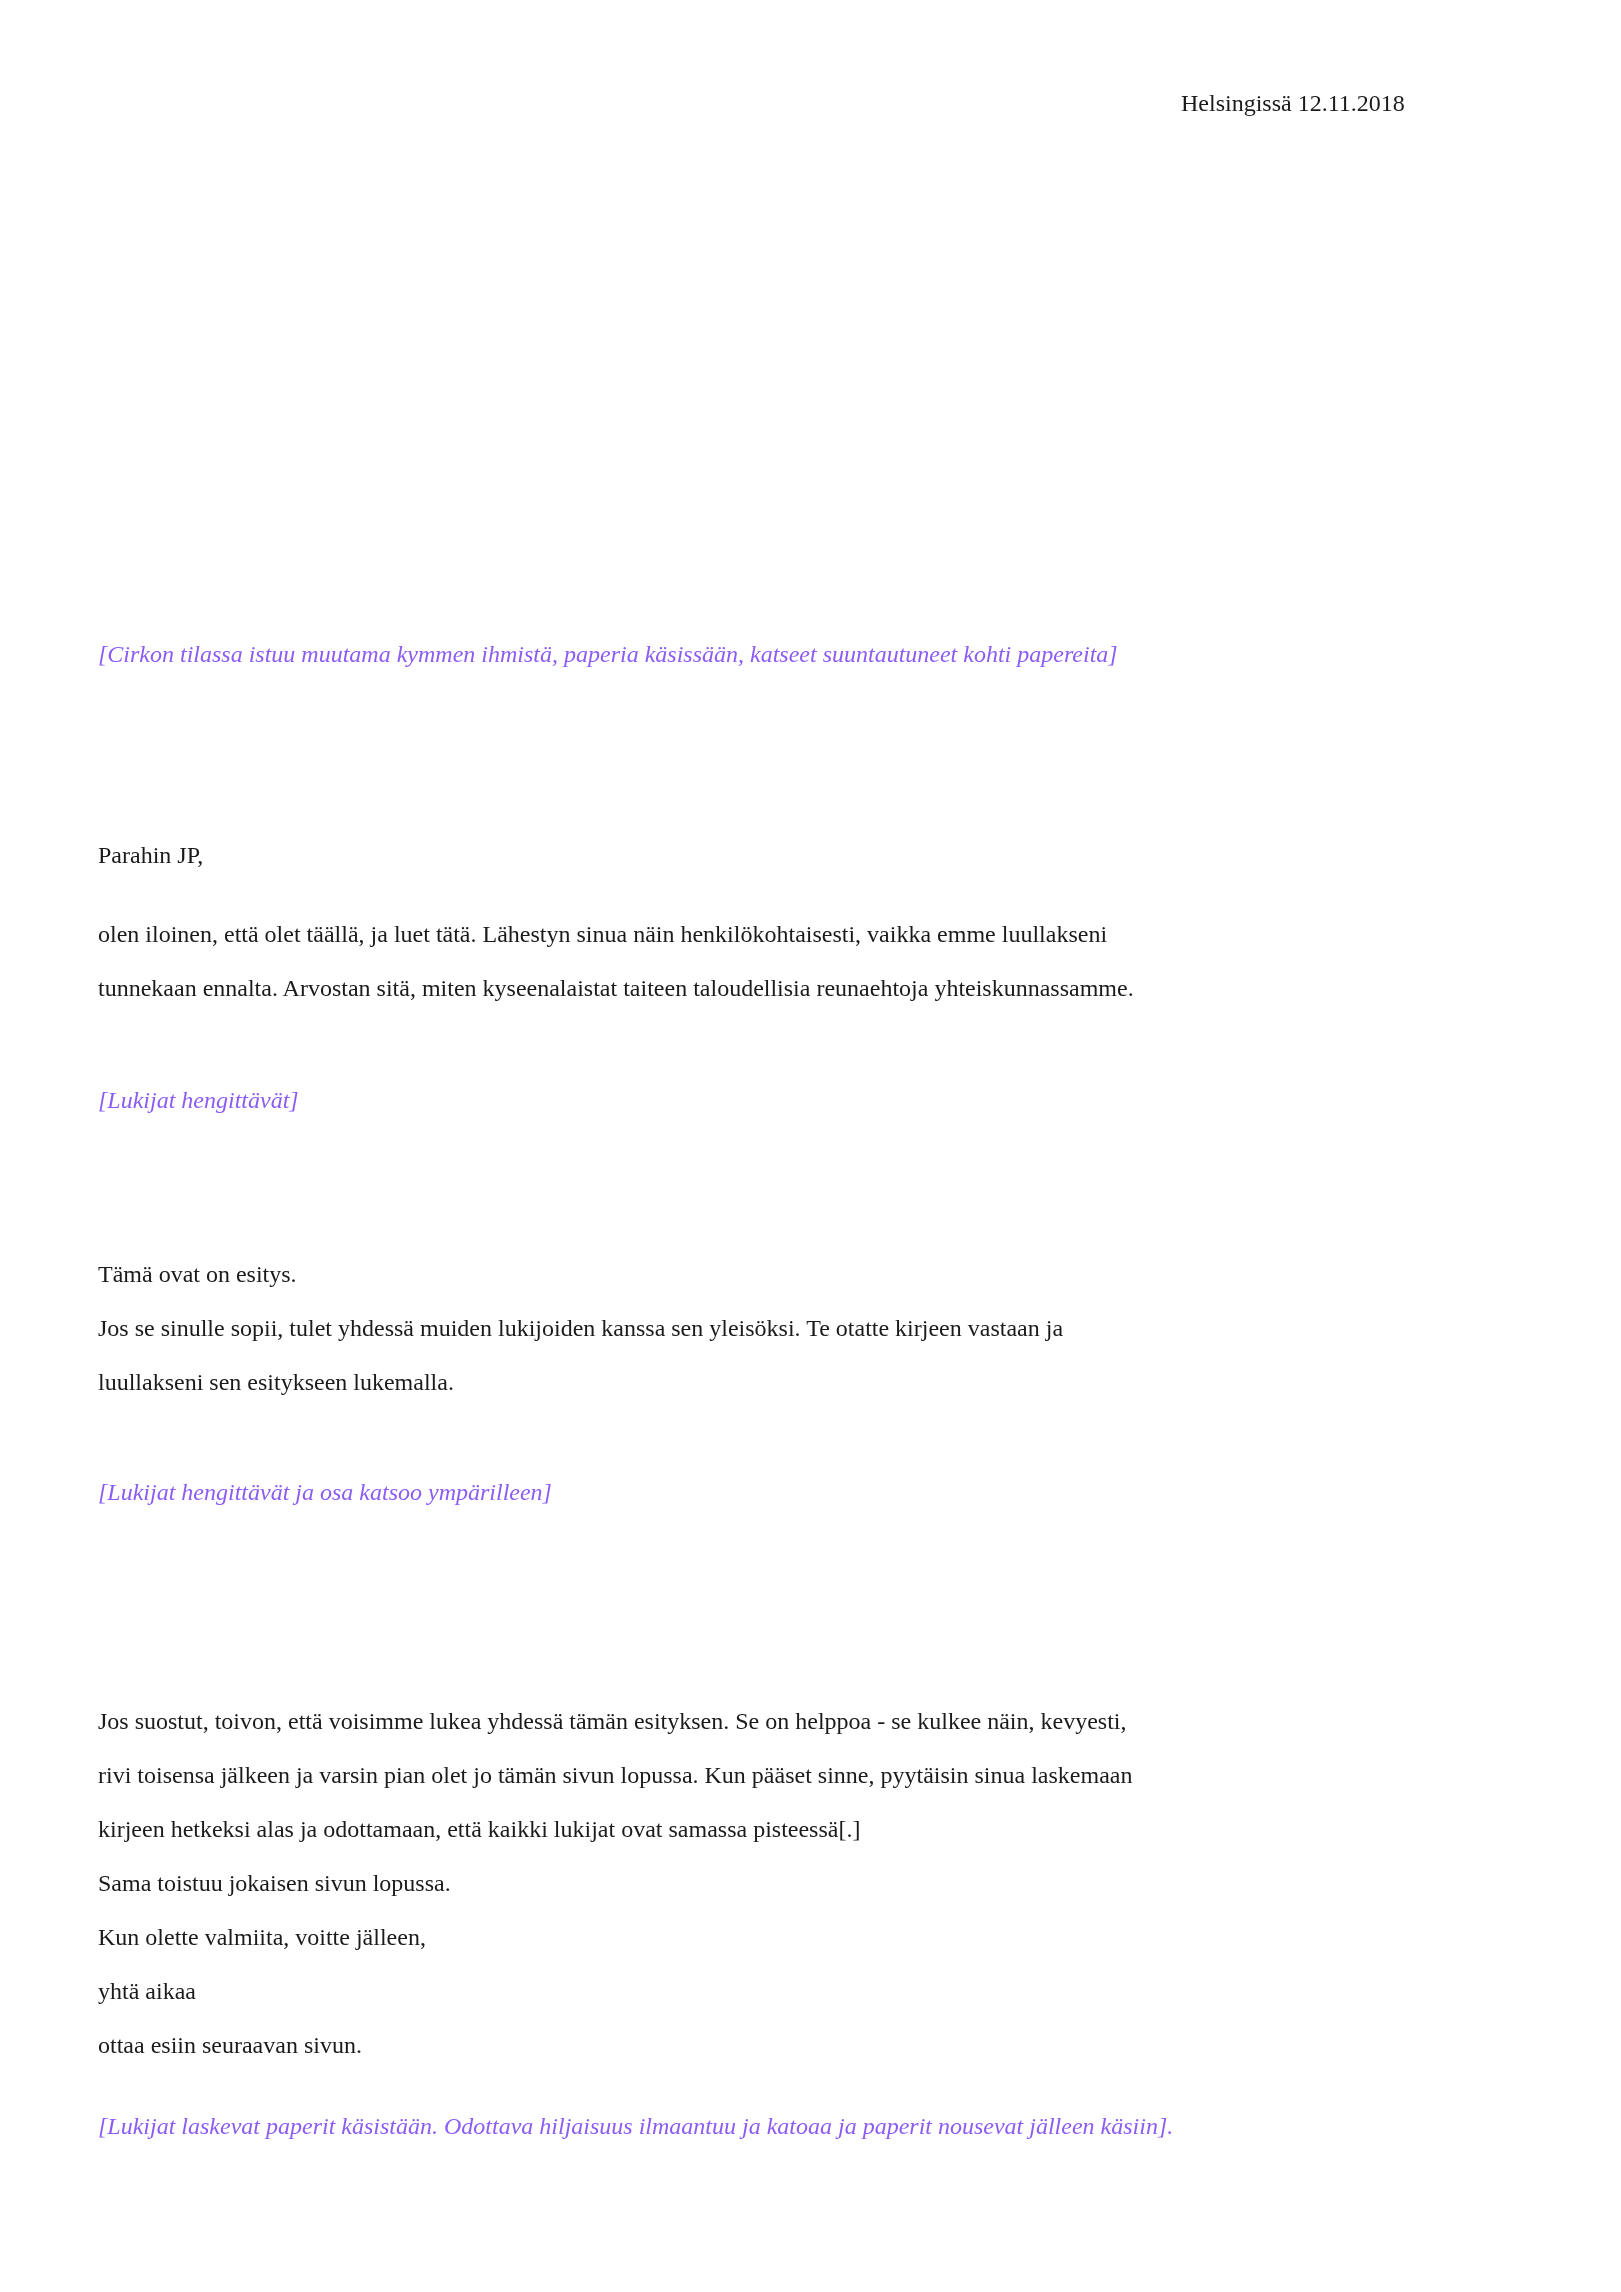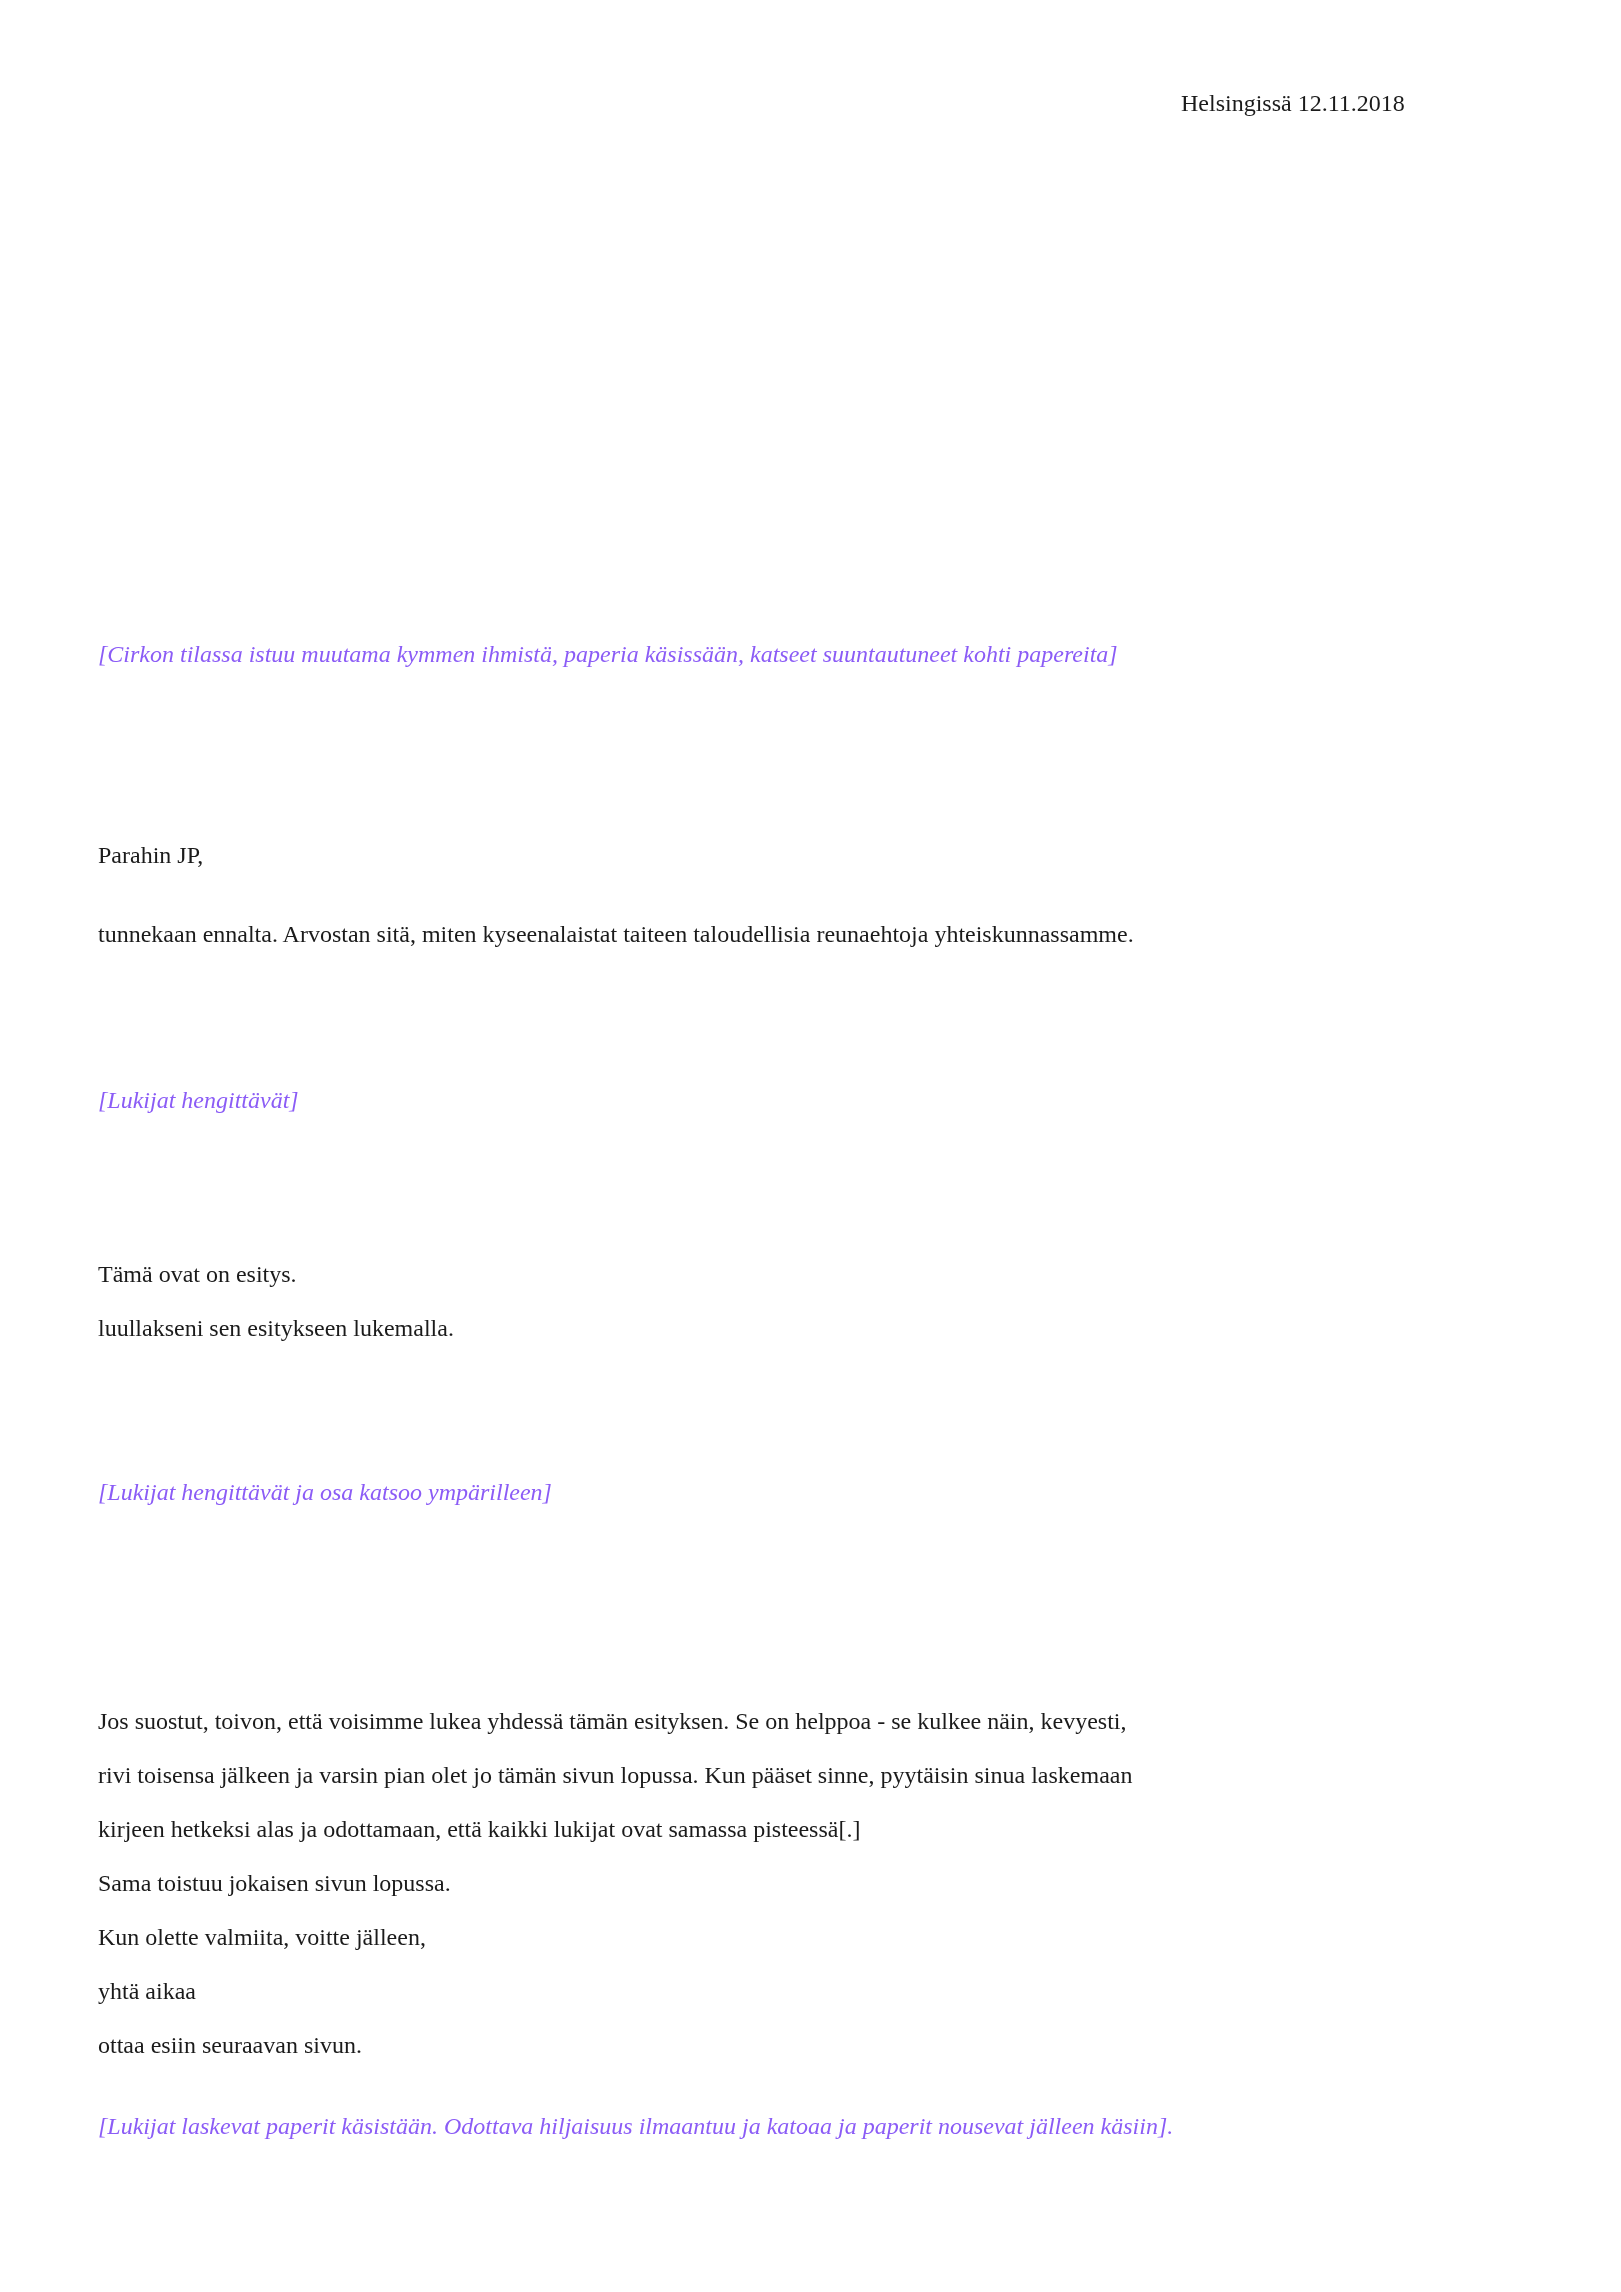--- a/index.html
+++ b/index.html
@@ -44,27 +44,29 @@
 
 <div class="page">
 
   <div class="dateline">Helsingissä 12.11.2018</div>
 
   <div class="abs stage stage-opening line">[Cirkon tilassa istuu muutama kymmen ihmistä, paperia käsissään, katseet suuntautuneet kohti papereita]</div>
 
   <div class="abs salutation line">Parahin JP,</div>
 
   <div class="abs para1">
+    <div class="line">olen iloinen, että olet täällä, ja luet tätä. Lähestyn sinua näin henkilökohtaisesti, vaikka emme luullakseni</div>
     <div class="line">tunnekaan ennalta. Arvostan sitä, miten kyseenalaistat taiteen taloudellisia reunaehtoja yhteiskunnassamme.</div>
   </div>
 
   <div class="abs stage stage-breath line">[Lukijat hengittävät]</div>
 
   <div class="abs para2">
     <div class="line">Tämä ovat on esitys.</div>
+    <div class="line">Jos se sinulle sopii, tulet yhdessä muiden lukijoiden kanssa sen yleisöksi. Te otatte kirjeen vastaan ja</div>
     <div class="line">luullakseni sen esitykseen lukemalla.</div>
   </div>
 
   <div class="abs stage stage-breathlook line">[Lukijat hengittävät ja osa katsoo ympärilleen]</div>
 
   <div class="abs para3">
     <div class="line">Jos suostut, toivon, että voisimme lukea yhdessä tämän esityksen. Se on helppoa - se kulkee näin, kevyesti,</div>
     <div class="line">rivi toisensa jälkeen ja varsin pian olet jo tämän sivun lopussa. Kun pääset sinne, pyytäisin sinua laskemaan</div>
     <div class="line">kirjeen hetkeksi alas ja odottamaan, että kaikki lukijat ovat samassa pisteessä[.]</div>
     <div class="line">Sama toistuu jokaisen sivun lopussa.</div>

